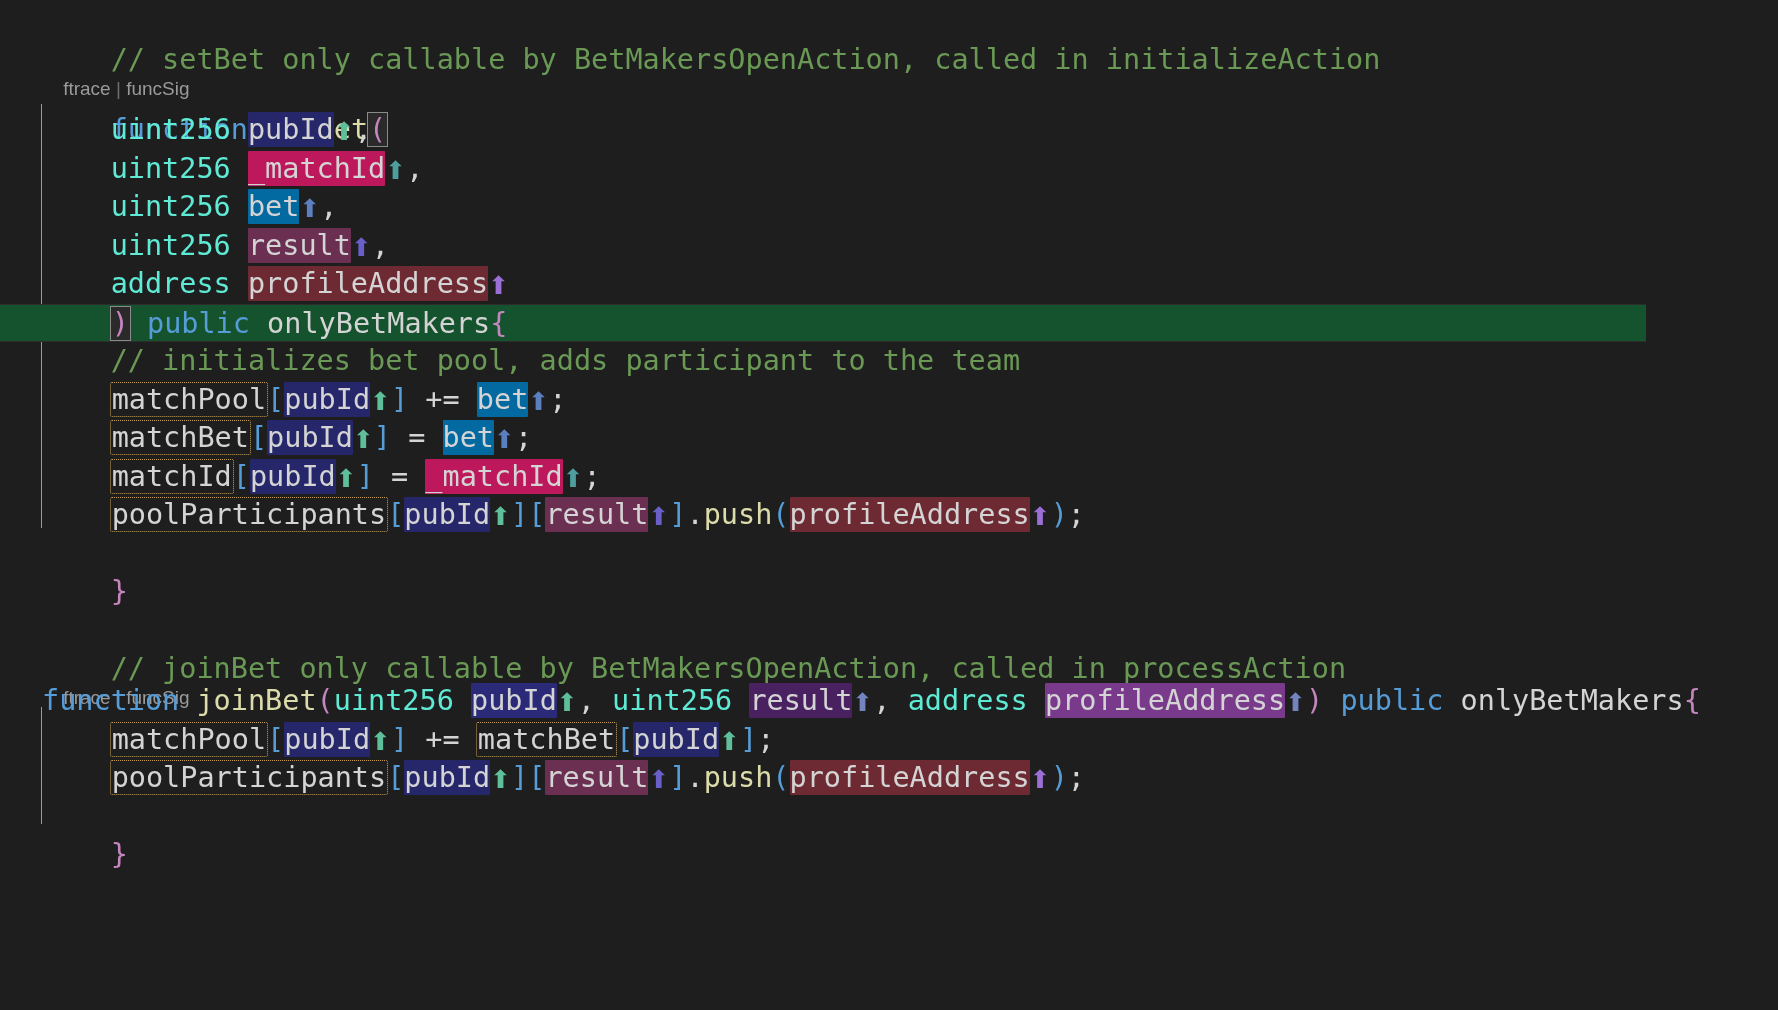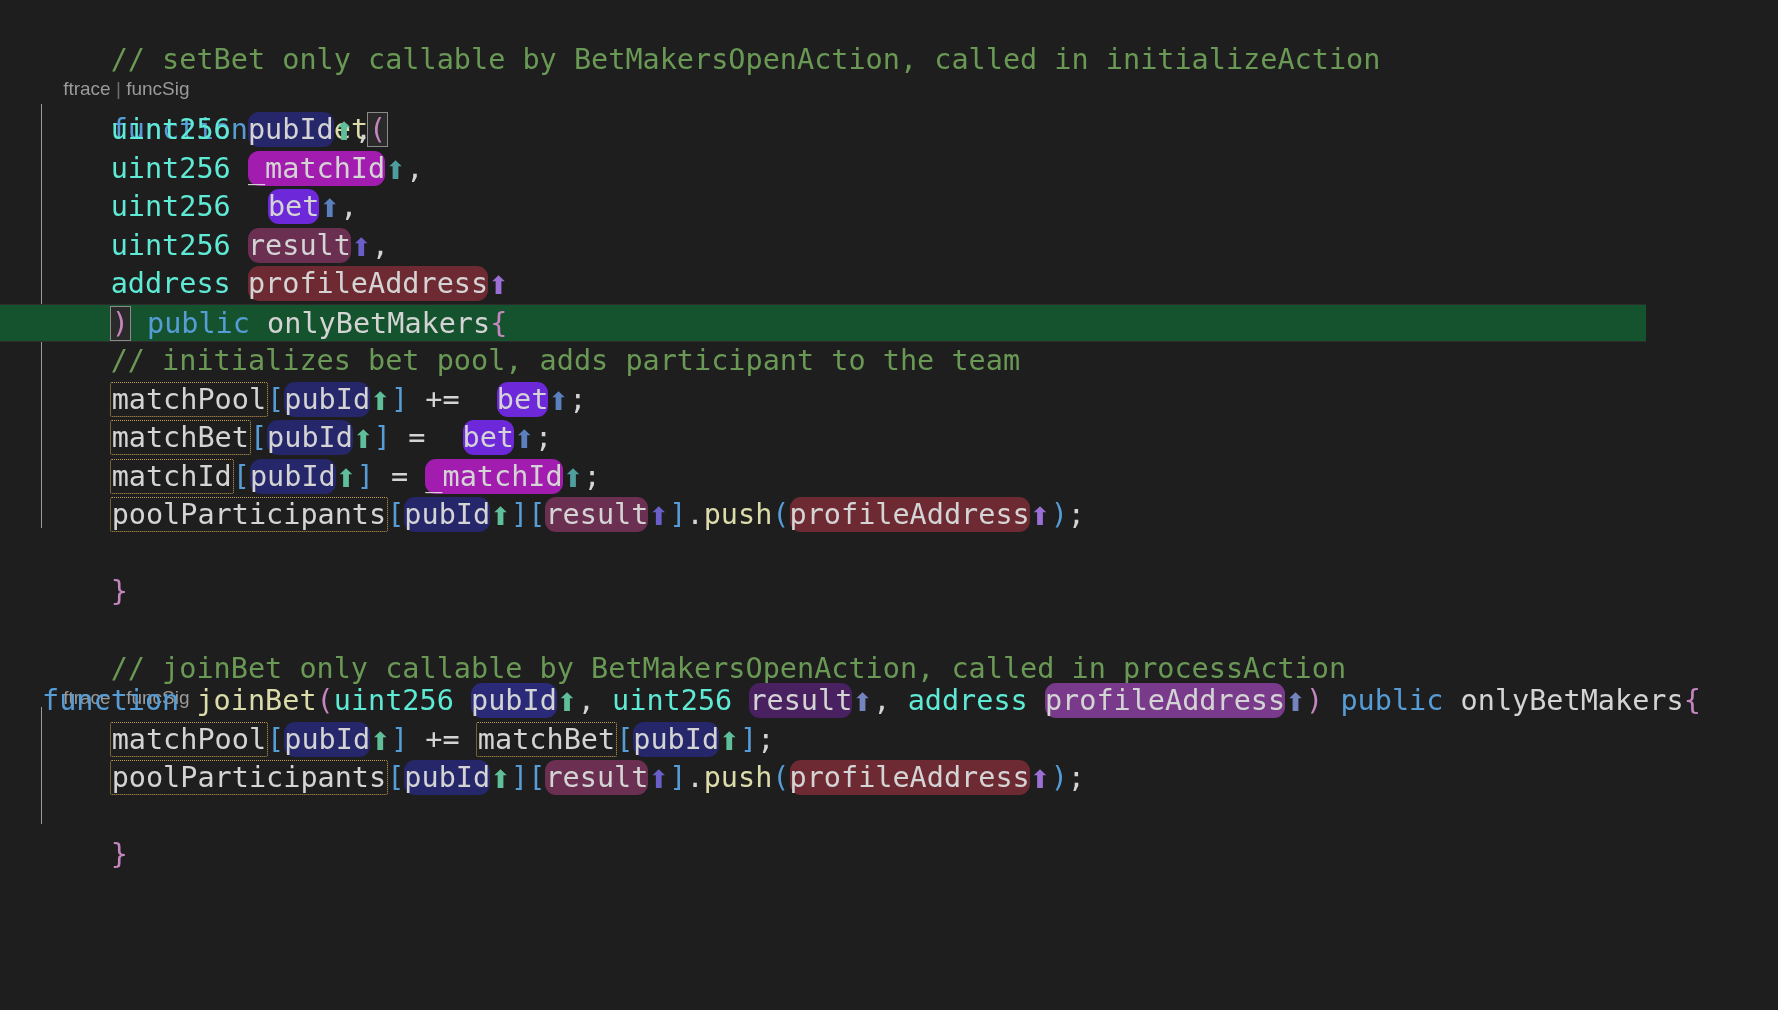--- a/index.html
+++ b/index.html
@@ -73,26 +73,26 @@
   .fn       { color: #DCDCAA; }   
   .type     { color: #5eead4; }   
   .ident    { color: #D4D4D4; }
   .punct    { color: #D4D4D4; }
   .brk-pink { color: #C586C0; }   
   .brk-blue { color: #569CD6; }
   .op       { color: #D4D4D4; }
 
   
   .chip {
-    border-radius: 11px;
+    border-radius: 1px;
     padding: 1px 0;
   }
   .chip-pubId    { background: #26266b; }
-  .chip-matchId  { background: #a21caf; }
-  .chip-bet      { background: #6d28d9; margin-left: 20px; }
+  .chip-matchId  { background: #be185d; }
+  .chip-bet      { background: #0369a1; }
   .chip-result   { background: #6b2f52; }
   .chip-profile  { background: #6e2a33; }
 
   .chip-pubId2   { background: #2a2a78; }
   .chip-result2  { background: #4a2160; }
   .chip-profile2 { background: #7a3a8c; }
 
   
   .arw {
     font-family: "DejaVu Sans", sans-serif;

